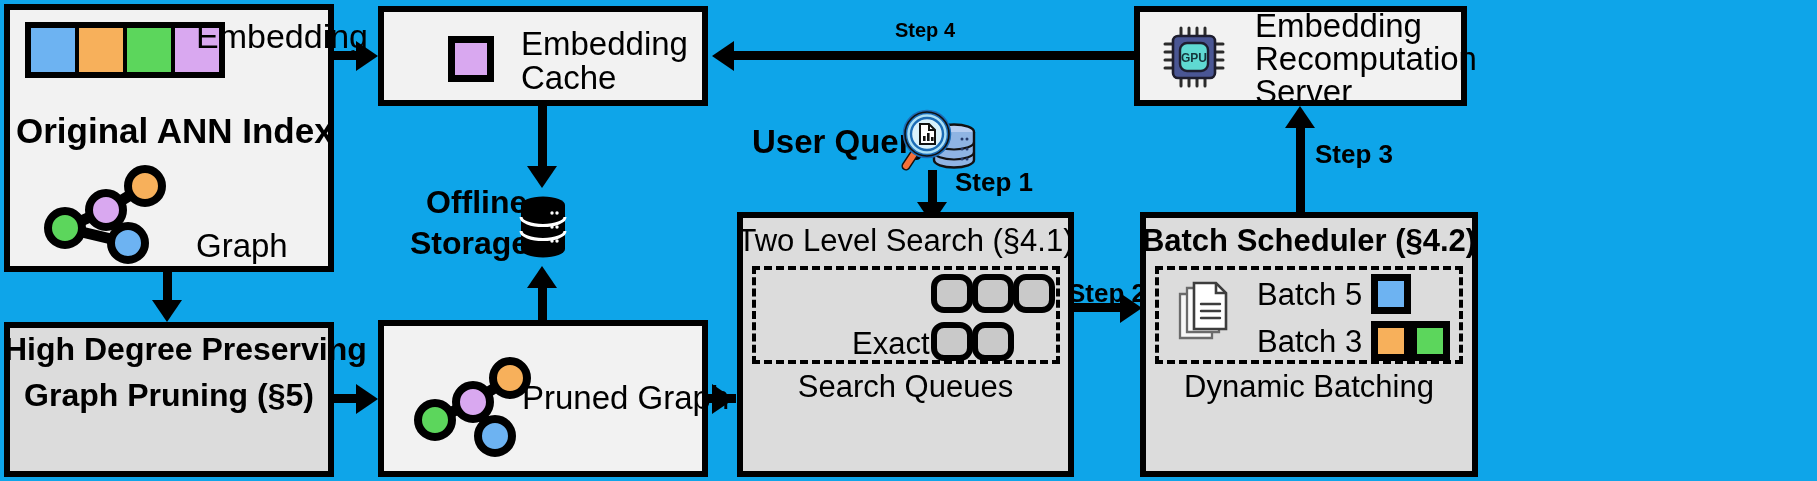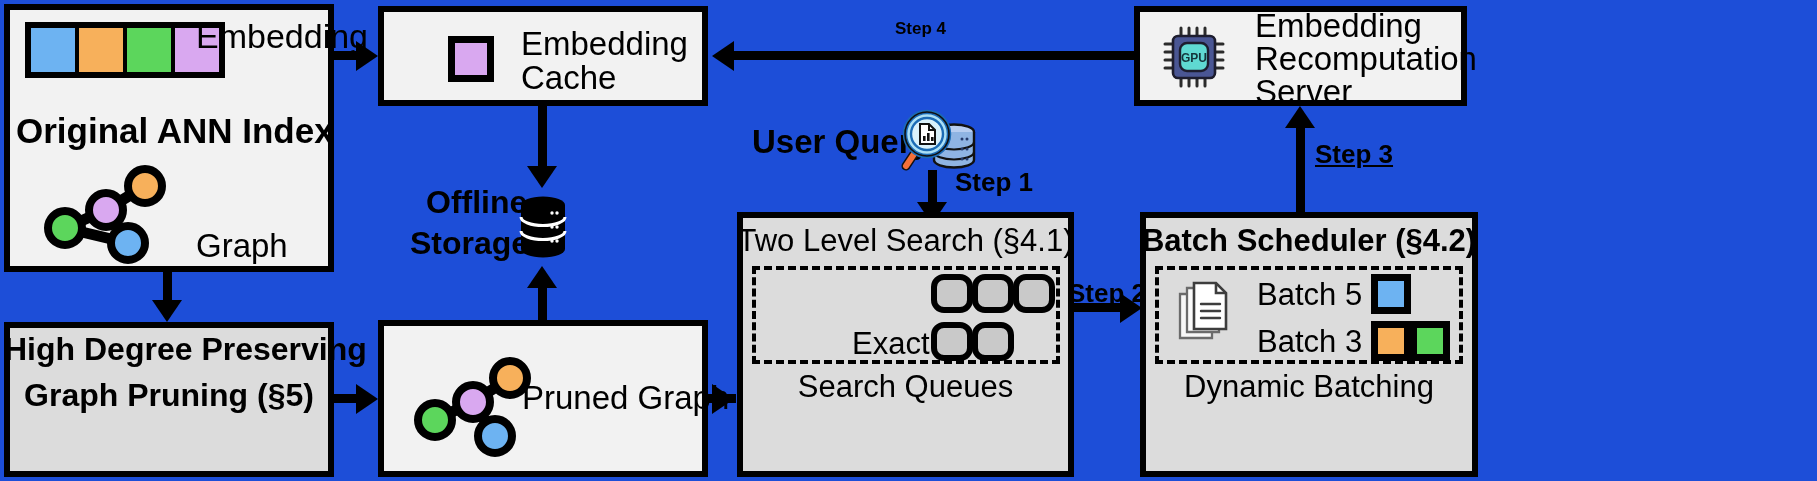--- a/index.html
+++ b/index.html
@@ -1,17 +1,17 @@
 <!DOCTYPE html>
 <html><head>
 <meta charset="utf-8">
 <style>
   html,body{margin:0;padding:0;background:#ffffff;}
   body{width:1817px;height:481px;font-family:"Liberation Sans",sans-serif;color:#000;}
-  #stage{position:relative;width:1817px;height:481px;overflow:hidden;background:#1d4ed8;}
+  #stage{position:relative;width:1817px;height:481px;overflow:hidden;background:#0ea5e9;}
 
   .box{position:absolute;box-sizing:border-box;border:6px solid #000;background:#f2f2f2;}
   .box.grey{background:#dcdcdc;}
 
   
   .t{position:absolute;white-space:pre;line-height:1.08;}
   .bold{font-weight:bold;}
   .ctr{text-align:center;}
 
   
@@ -212,21 +212,21 @@
   <div class="chip" style="left:1371px;top:274px;width:40px;height:40px;background:#6db3f2;"></div>
 
   <div class="t" style="left:1257px;top:325px;font-size:31px;">Batch 3</div>
   <div class="chip" style="left:1371px;top:321px;width:40px;height:40px;background:#f7b05b;"></div>
   <div class="chip" style="left:1410px;top:321px;width:40px;height:40px;background:#5cd65c;"></div>
 
   <div class="t ctr" style="left:1140px;top:370px;width:338px;font-size:31px;">Dynamic Batching</div>
 
   <div class="ln" style="left:1296px;top:124px;width:9px;height:88px;"></div>
   <div class="ah up" style="left:1285px;top:106px;"></div>
-  <div class="t bold" style="left:1315px;top:140px;font-size:26px;text-decoration:underline;">Step 3</div>
+  <div class="t bold" style="left:1315px;top:140px;font-size:26px;">Step 3</div>
 
   <div class="box" style="left:1134px;top:6px;width:333px;height:100px;">
   </div>
 
   <svg style="position:absolute;left:1163px;top:26px;" width="64" height="62" viewBox="0 0 64 62">
     <g stroke="#2b2b2b" stroke-width="3" stroke-linecap="round">
       <line x1="18" y1="2" x2="18" y2="11"></line>
         <line x1="26" y1="2" x2="26" y2="11"></line>
       <line x1="34" y1="2" x2="34" y2="11"></line>
         <line x1="42" y1="2" x2="42" y2="11"></line>
@@ -247,15 +247,15 @@
     <rect x="17" y="17" width="28" height="28" rx="7" fill="#5fd9d2" stroke="#1d1d2e" stroke-width="2.4"></rect>
     <text x="31" y="36" text-anchor="middle" font-family="'Liberation Sans',sans-serif" font-size="12" font-weight="bold" fill="#14343a">GPU</text>
   </svg>
 
   <div class="t" style="left:1255px;top:8px;font-size:33px;">Embedding</div>
   <div class="t" style="left:1255px;top:41px;font-size:33px;">Recomputation</div>
   <div class="t" style="left:1255px;top:74px;font-size:33px;">Server</div>
 
   <div class="ln" style="left:734px;top:51px;width:400px;height:9px;"></div>
   <div class="ah left" style="left:712px;top:41px;"></div>
-  <div class="t bold" style="left:895px;top:20px;font-size:17px;">Step 4</div>
+  <div class="t bold" style="left:895px;top:20px;font-size:20px;">Step 4</div>
 
 </div>
 
 </body></html>

